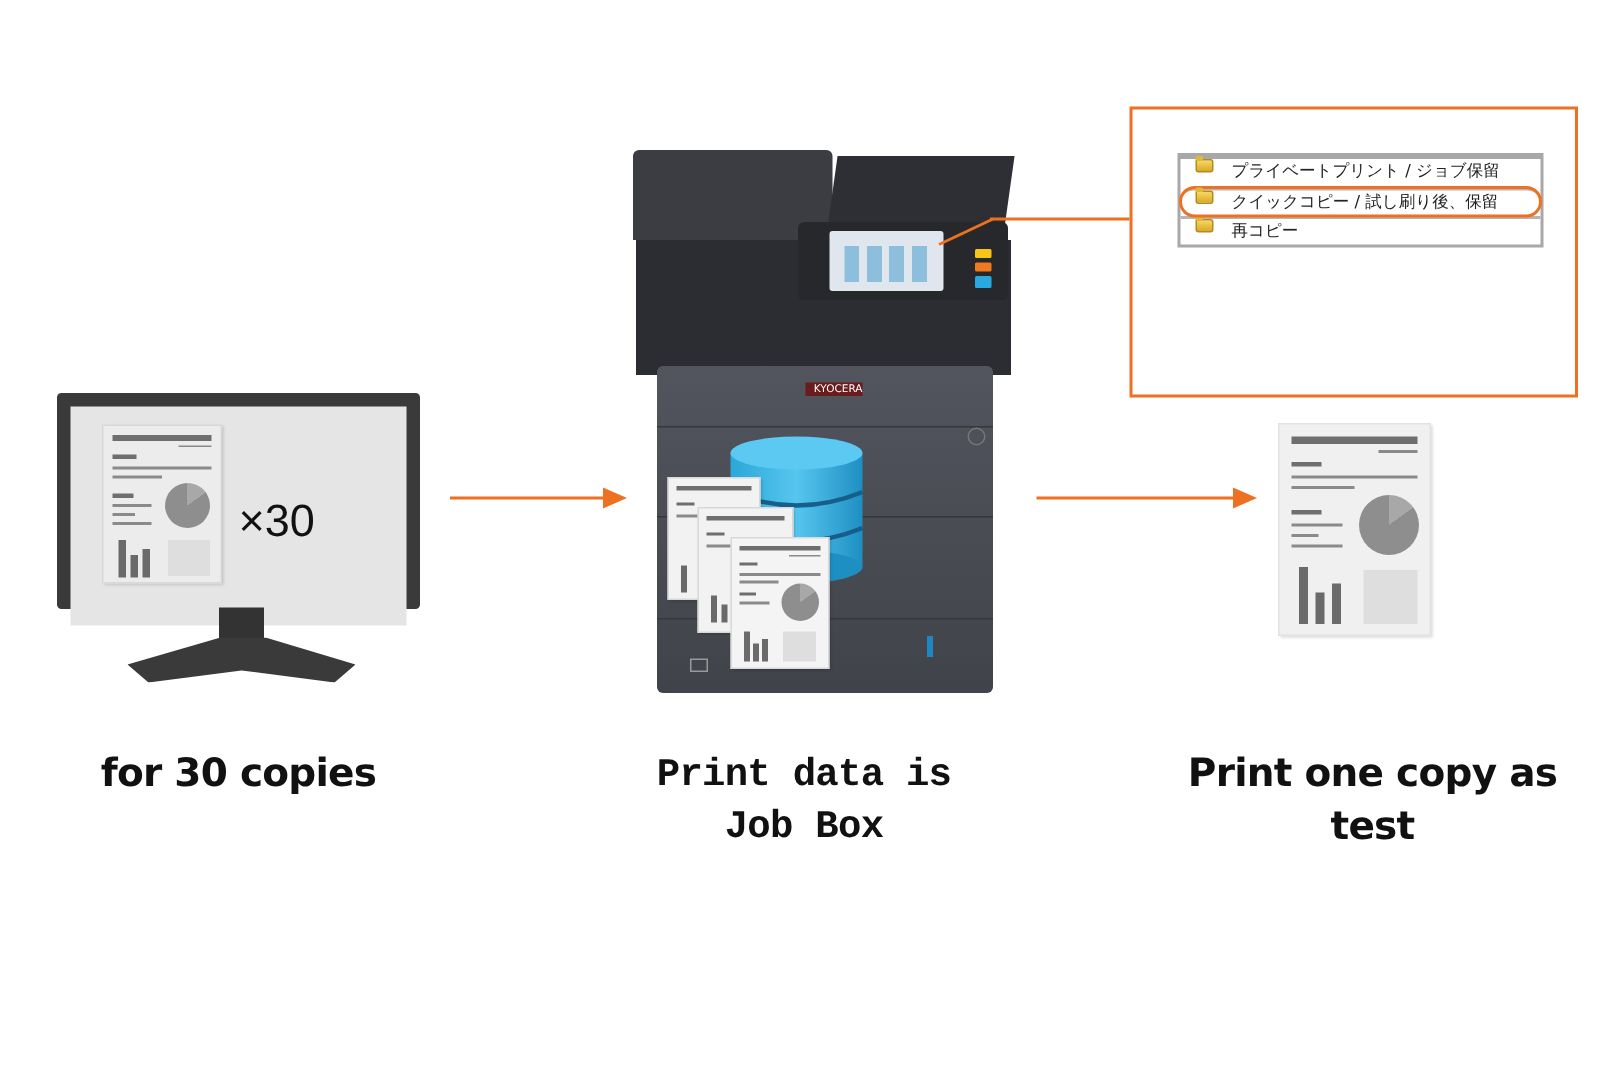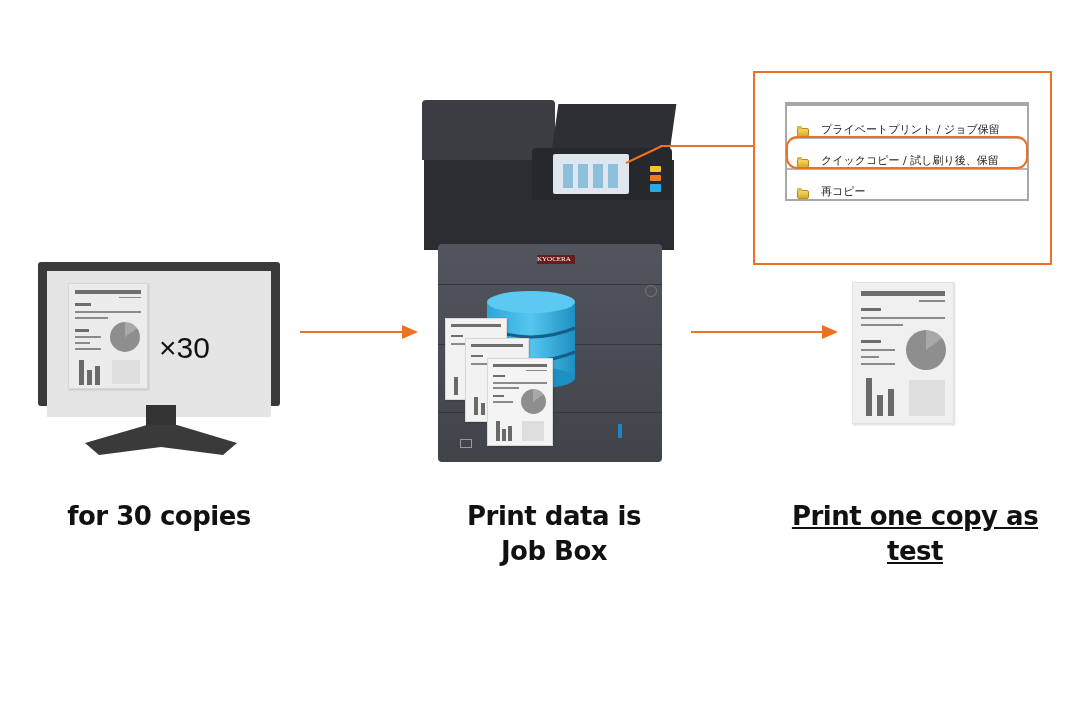--- a/index.html
+++ b/index.html
@@ -25,30 +25,30 @@
   .arrow-line { position:absolute; height:2px; background:#ee7122; }
   .arrow-head { position:absolute; width:0; height:0; border-top:7px solid transparent; border-bottom:7px solid transparent; border-left:16px solid #ee7122; }
 
   
   .printer-top { left:422px; top:100px; width:133px; height:60px; background:#3b3d43; border-radius:4px 4px 0 0; }
   .printer-feeder { left:555px; top:104px; width:118px; height:48px; background:#2d2f34; transform:skewX(-8deg); }
   .printer-mid { left:424px; top:160px; width:250px; height:90px; background:#2b2d32; }
   .printer-panel { left:532px; top:148px; width:140px; height:52px; background:#26282c; border-radius:4px; }
   .printer-screen { left:553px; top:154px; width:76px; height:40px; background:#dfe6ee; border-radius:2px; }
   .printer-body { left:438px; top:244px; width:224px; height:218px; background:linear-gradient(#52555d, #40434a); border-radius:4px; }
-  .printer-logo { left:537px; top:255px; width:38px; height:9px; background:#6a1b1b; font-size:7px; color:#fff; text-align:left; line-height:9px;font-family:Liberation Serif, serif; }
+  .printer-logo { left:537px; top:255px; width:38px; height:9px; background:#6a1b1b; font-size:7px; color:#fff; text-align:right; line-height:9px; }
   .power-btn { left:645px; top:285px; width:10px; height:10px; border:1px solid #777; border-radius:50%; }
 
   
   .db { left:485px; top:290px; width:92px; height:100px; }
 
   
   .callout { left:753px; top:71px; width:299px; height:194px; border:2px solid #ee7122; box-sizing:border-box; background:#fff; }
   .menu { position:absolute; left:30px; top:29px; width:240px; border:2px solid #a8a8a8; border-top:4px solid #a8a8a8; background:#fff; }
-  .menu-item { position:relative; height:31px; border-top:2px solid #b5b5b5; display:flex; align-items:flex-end; font-size:11px; color:#222; box-sizing:border-box; }
+  .menu-item { position:relative; height:19px; border-top:2px solid #b5b5b5; display:flex; align-items:flex-start; font-size:11px; color:#222; box-sizing:border-box; }
   .menu-item:first-child { border-top:none; }
   .menu-item.sel { outline:2px solid #ee7122; outline-offset:-1px; z-index:2;border-radius:10px; }
   .folder { width:12px; height:9px; margin-left:10px; margin-right:12px; background:linear-gradient(#f6d860,#d9a92a); border-radius:1px 2px 2px 2px; position:relative; border:1px solid #b88a1e; box-sizing:border-box; }
   .folder:before { content:""; position:absolute; left:-1px; top:-3px; width:5px; height:3px; background:#e0b83a; border-radius:1px 1px 0 0; }
   .callout-line2 { left:660px; top:145px; width:94px; height:2px; background:#ee7122; }
 
   
   .caption { position:absolute; text-align:center; font-family:"DejaVu Sans", sans-serif; font-weight:bold; font-size:26px; line-height:35px; color:#111; letter-spacing:-0.5px; }
 </style>
 </head>
@@ -185,20 +185,20 @@
   <div class="pie" style="left:53px;top:47px;width:40px;height:40px;"></div>
   <div class="col" style="left:13px;top:95px;width:6px;height:38px;"></div>
   <div class="col" style="left:24px;top:112px;width:6px;height:21px;"></div>
   <div class="col" style="left:35px;top:106px;width:6px;height:27px;"></div>
   <div class="legend" style="left:56px;top:97px;width:36px;height:36px;"></div>
 </div>
 
 <div class="caption" style="left:20px;top:499px;width:278px;">
   <div>for 30 copies</div>
 </div>
-<div class="caption" style="left:414px;top:499px;width:280px;">
+<div class="caption" style="left:396px;top:499px;width:280px;font-family:Liberation Mono, monospace;">
   <div>Print data is</div>
   <div>Job Box</div>
 </div>
-<div class="caption" style="left:770px;top:499px;width:290px;text-decoration:underline;">
+<div class="caption" style="left:770px;top:499px;width:290px;">
   <div>Print one copy as</div>
   <div>test</div>
 </div>
 
 </body></html>

